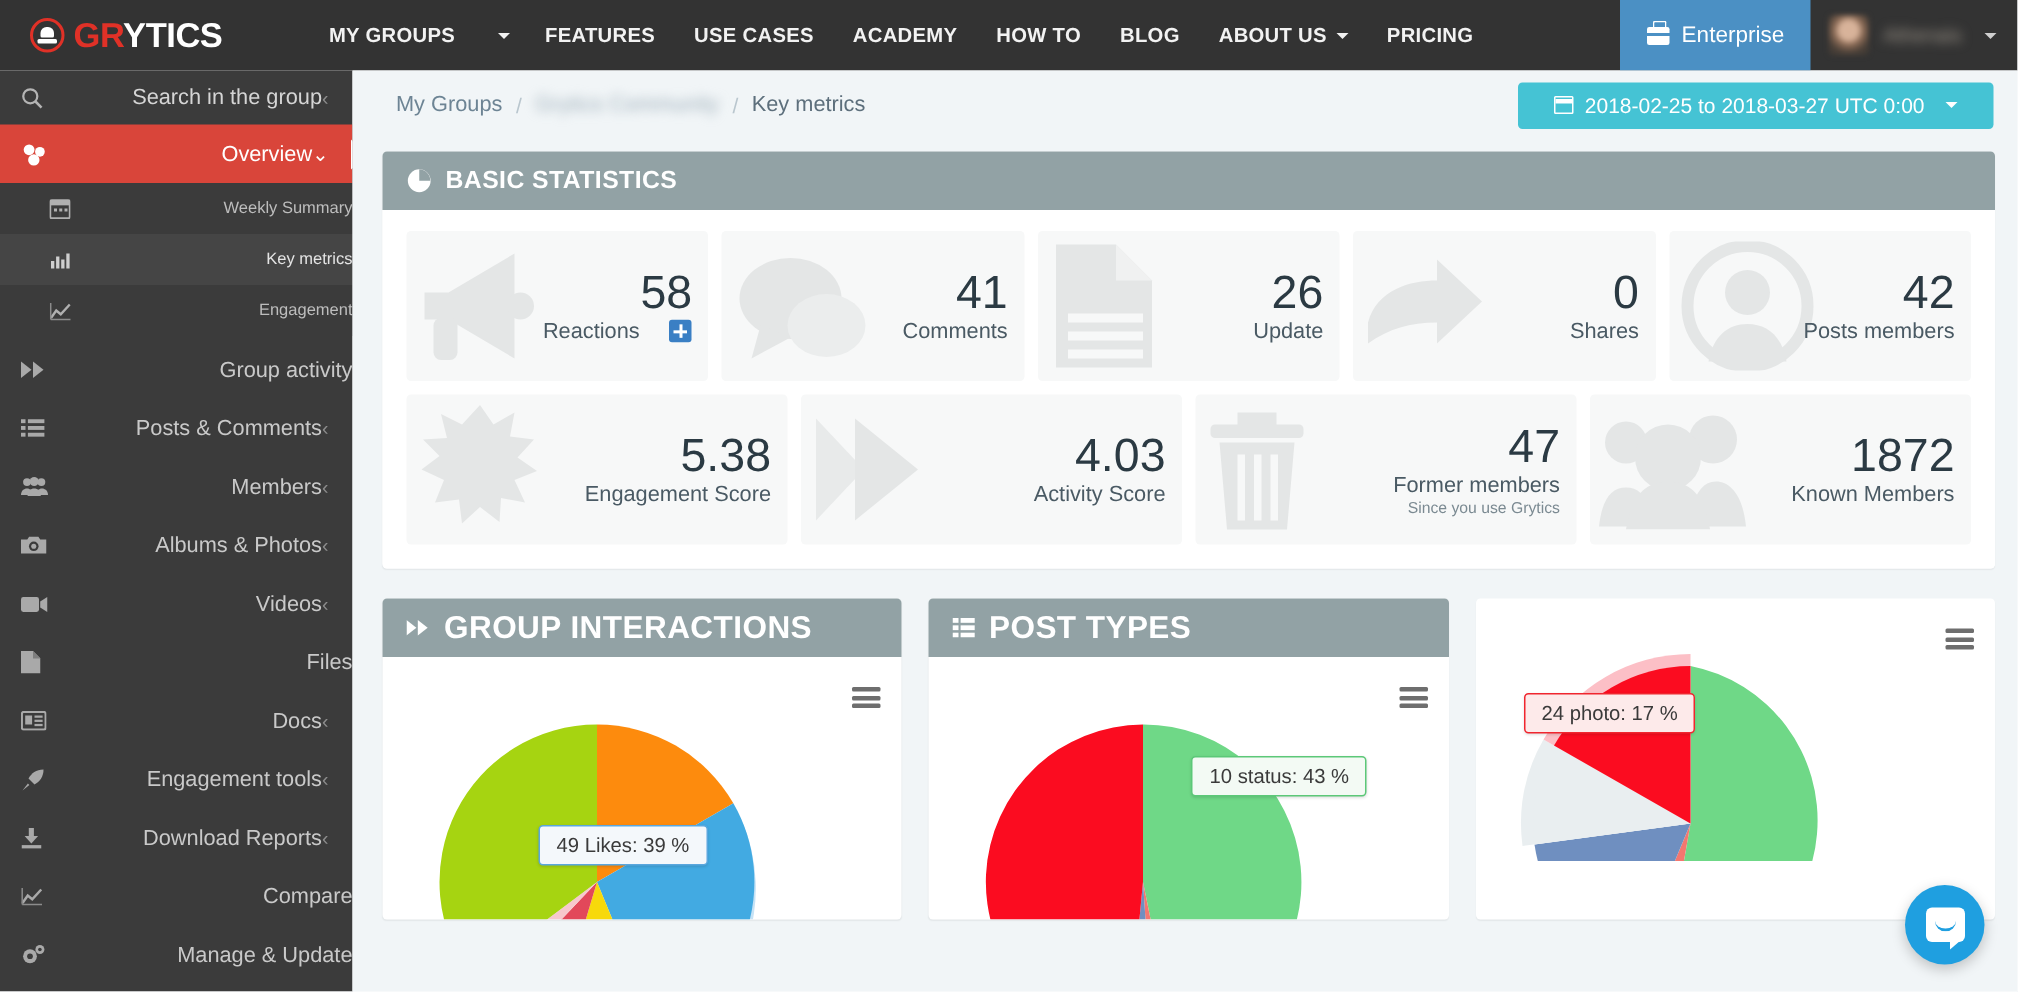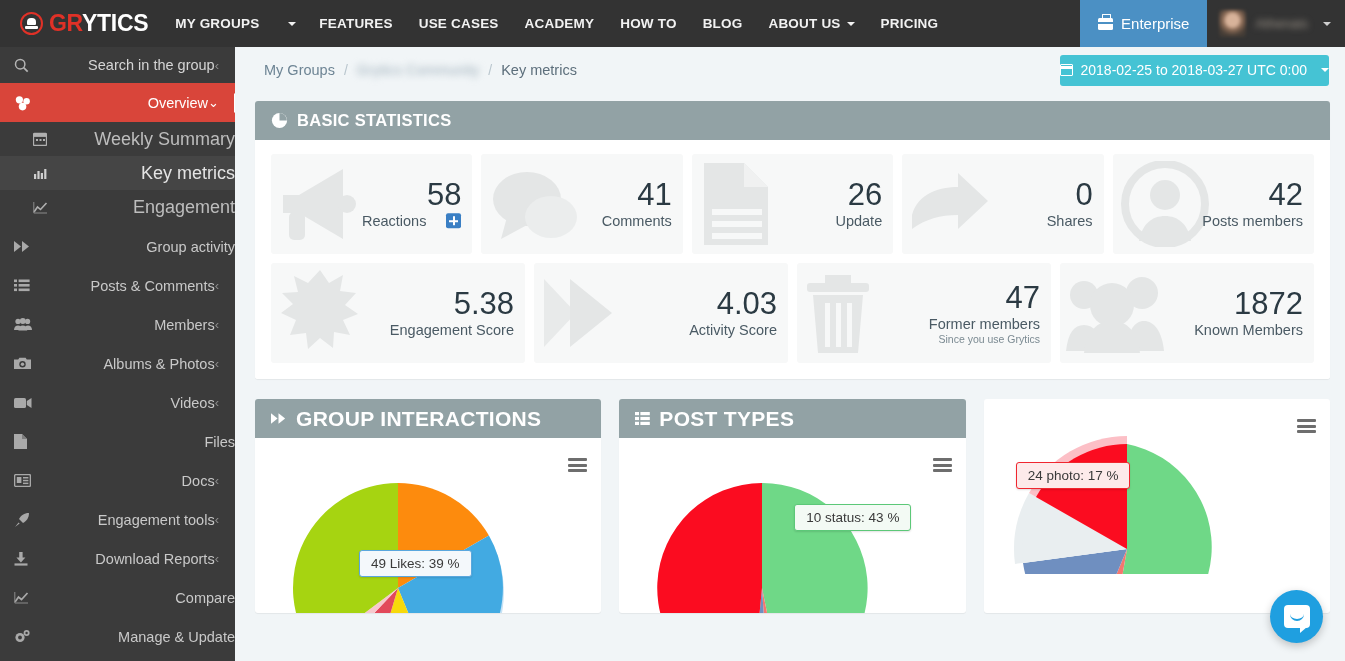--- a/index.html
+++ b/index.html
@@ -8,21 +8,21 @@
     font-family:"Liberation Sans", sans-serif;
     background:#ffffff;
     font-size:14px;
     color:#333;
   }
   .app { position:relative; width:1345px; height:661px; }
 
   
   .topbar {
     position:absolute; top:0; left:0; width:1345px; height:47px;
-    background:#333333; display:flex; align-items:stretch;
+    background:#333333; display:flex; align-items:stretch;gap:44px;
   }
   .brand {
     display:flex; align-items:center; padding:0 14px 0 20px; gap:6px;
   }
   .brand-mark {
     width:23px; height:23px; border-radius:50%;
     border:2.5px solid #e03127; position:relative;
     display:flex; align-items:center; justify-content:center;
   }
   .brand-mark::before{
@@ -107,21 +107,21 @@
     background:#d9453a; color:#fff; height:39px;
   }
   .side-active .ico, .side-active .chev { color:#fff; }
   .side-active::after{
     content:""; position:absolute; right:-9px; top:50%;
     transform:translateY(-50%);
     border-top:10px solid transparent; border-bottom:10px solid transparent;
     border-left:10px solid #ffffff;
   }
   .side-sub {
-    height:34px; padding-left:33px; font-size:18px; color:#bdbdbd;
+    height:34px; padding-left:33px; font-size:11px; color:#bdbdbd;
     background:#3b3b3b;
   }
   .side-sub.sel { background:#454545; color:#e4e4e4; }
   .side-sub .ico { width:24px; min-width:24px; font-size:13px; }
   .side-gap { height:3px; }
 
   
   .main {
     position:absolute; top:47px; left:235px; width:1110px; height:614px;
     background:#f1f5f7; overflow:hidden;
@@ -131,21 +131,21 @@
     padding:0 16px 0 29px;
   }
   .crumb { font-size:14.5px; color:#8a9aa5; }
   .crumb.link { color:#6d8494; }
   .crumb.blur { filter:blur(3.6px); color:#9fb0bb; user-select:none; }
   .crumb.last { color:#5d6f7c; }
   .crumb-sep { color:#b9c6ce; margin:0 9px; font-size:14px; }
   .daterange {
     margin-left:auto; background:#45c3d4; color:#ffffff;
     height:31px; border-radius:3px; display:flex; align-items:center;
-    gap:8px; padding:0 0; font-size:14px; cursor:pointer;
+    gap:8px; padding:0 24px; font-size:14px; cursor:pointer;
   }
   .cal-ico {
     width:13px; height:12px; border:1.6px solid #fff; border-radius:1px;
     position:relative;
   }
   .cal-ico::before{
     content:""; position:absolute; top:1px; left:0; right:0; height:2.5px;
     background:#fff;
   }
 

